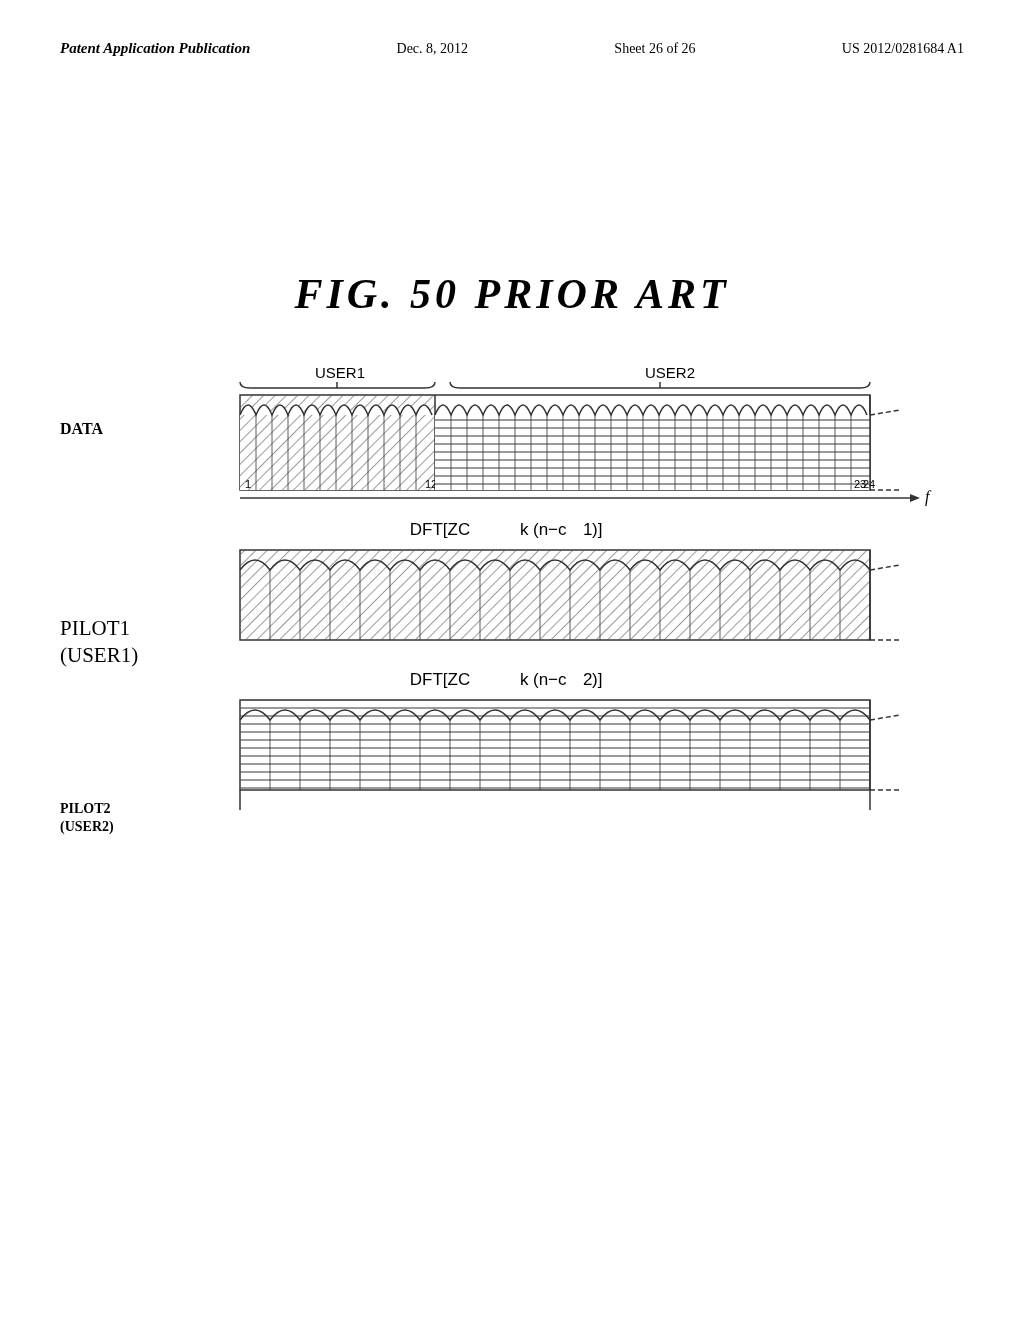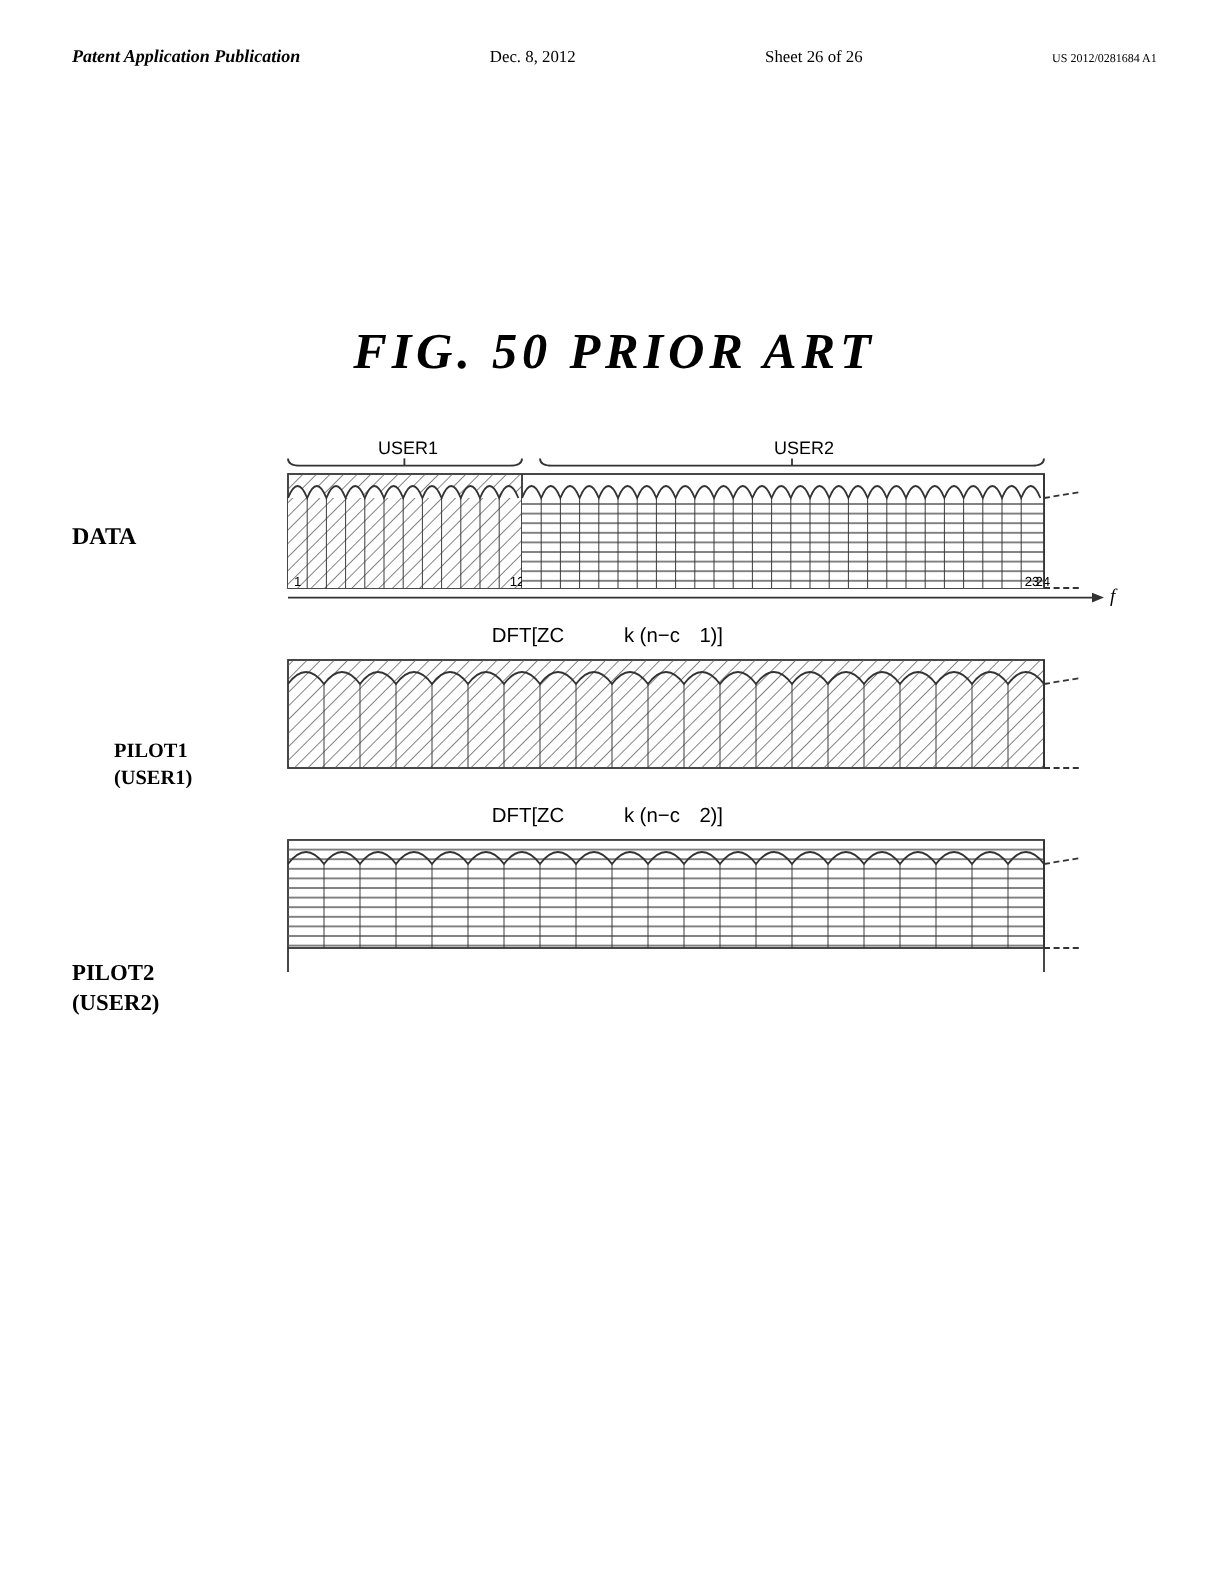--- a/index.html
+++ b/index.html
@@ -31,21 +31,21 @@
 
     .header-date {
       font-size: 14px;
     }
 
     .header-sheet {
       font-size: 14px;
     }
 
     .header-patent {
-      font-size: 10px;
+      font-size: 14px;
     }
 
     .fig-title {
       position: absolute;
       top: 270px;
       left: 0;
       right: 0;
       text-align: center;
       font-size: 42px;
       font-weight: bold;
@@ -58,40 +58,39 @@
       top: 360px;
       left: 60px;
       right: 60px;
       height: 580px;
     }
 
     
     .label-data {
       position: absolute;
       left: 0px;
-      top: 76px;
-      font-size: 20px;
+      top: 60px;
+      font-size: 16px;
       font-weight: bold;
     }
 
     .label-pilot1 {
       position: absolute;
       left: 0px;
       top: 255px;
-      font-size: 17px;
-      font-weight: bold;
+      font-size: 21px;
+      font-weight: normal;
       line-height: 1.3;
-      margin-left: 35px;
     }
 
     .label-pilot2 {
       position: absolute;
       left: 0px;
       top: 440px;
-      font-size: 19px;
+      font-size: 14px;
       font-weight: bold;
       line-height: 1.3;
     }
 
     
     .diagram-svg {
       position: absolute;
       left: 80px;
       top: 0px;
       width: 840px;

